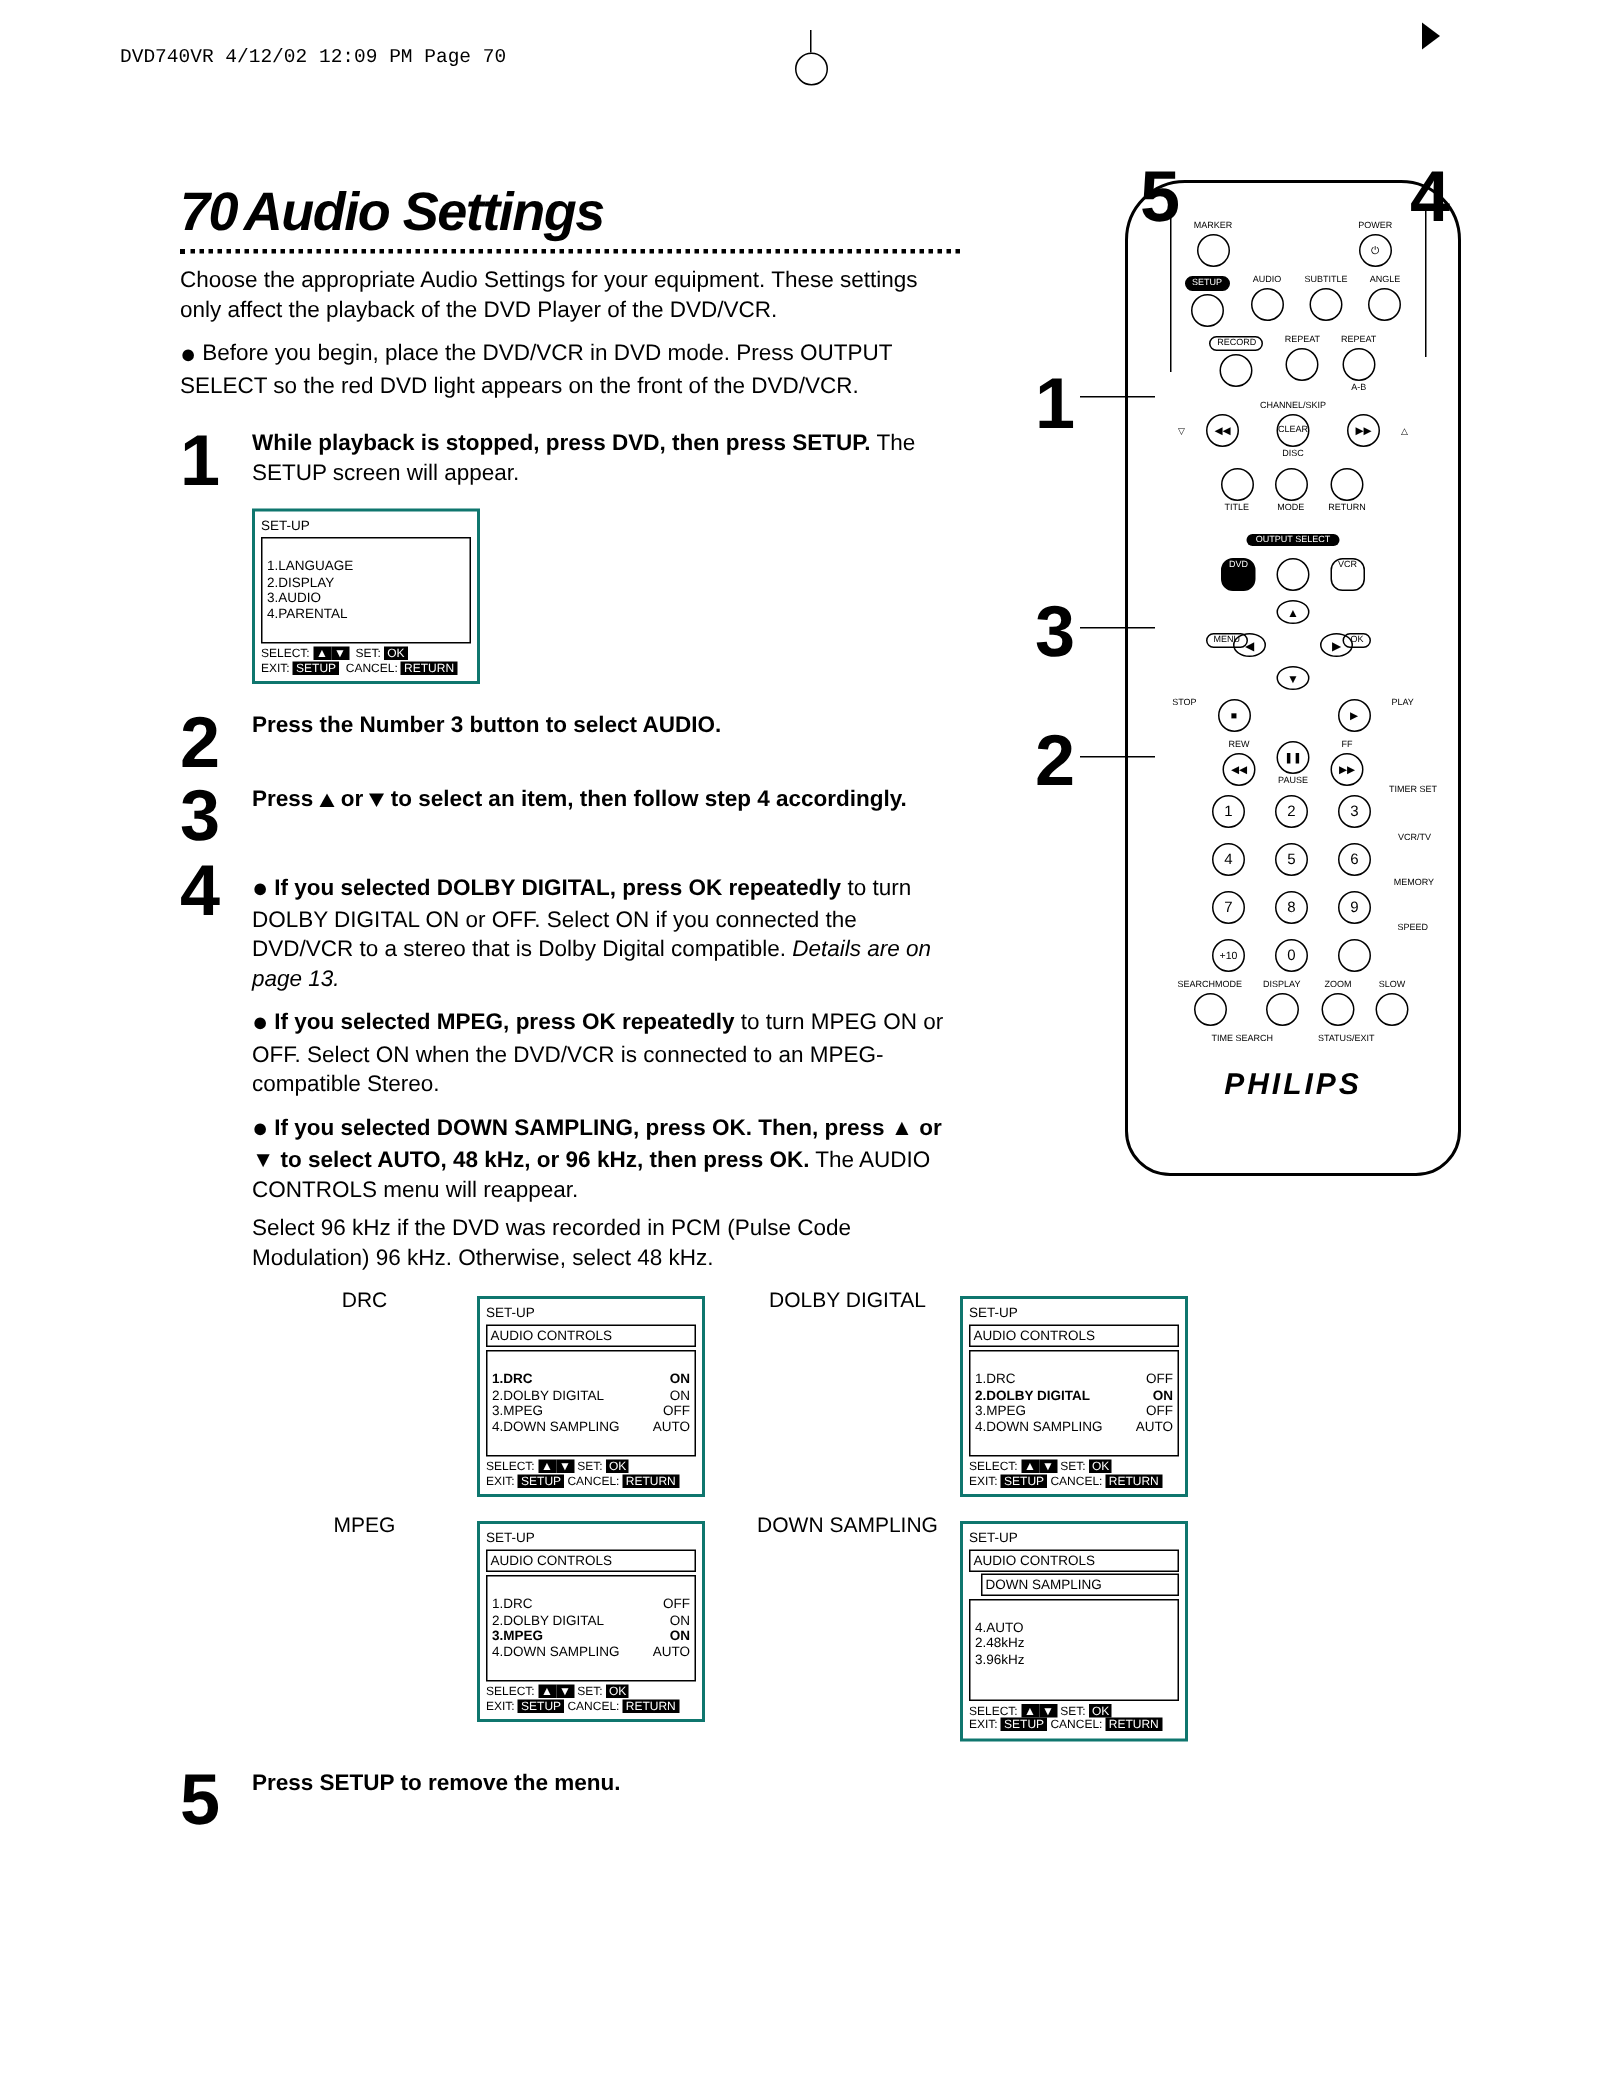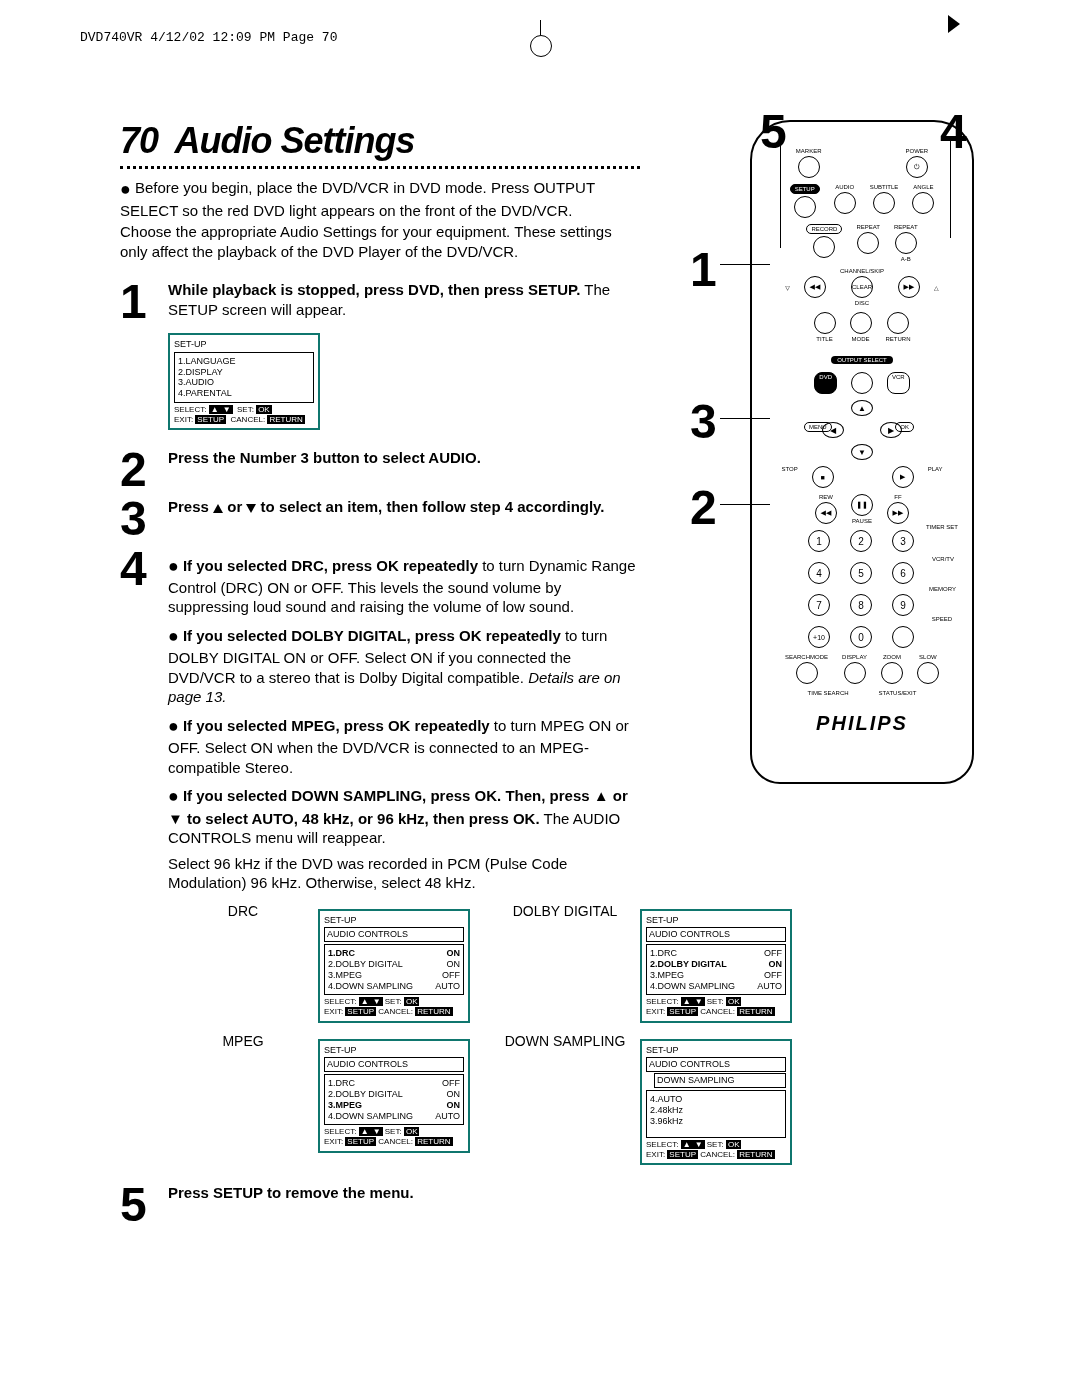--- a/index.html
+++ b/index.html
@@ -62,21 +62,20 @@
     font-size: 36px;
     font-style: italic;
     font-weight: bold;
     letter-spacing: -1px;
   }
   .title-text {
     font-size: 36px;
     font-style: italic;
     font-weight: bold;
     letter-spacing: -1px;
-    margin-left: 12px;
   }
   .dotted {
     border:none;
     border-top: 3px dotted #000;
     margin: 0 0 8px 0;
   }
   .intro {
     font-size: 15px;
     line-height: 1.35;
   }
@@ -128,21 +127,21 @@
     border:2px solid #0f766e;
     width: 140px;
     padding:4px;
     margin-top:6px;
     font-size:9px;
     line-height:1.2;
   }
   .screen-box .hdr { font-size:9px; margin-bottom:2px;}
   .screen-box .bodyrows {
     border:1px solid #000;
-    padding:3px 3px;
+    padding:13px 3px;
     min-height:40px;
   }
   .screen-box .bodyrows div { display:flex; justify-content:space-between;}
   .screen-box .foot {
     margin-top:2px;
     font-size:8px;
   }
   .screen-box .foot .black {background:#000;color:#fff;padding:0 2px;}
   .screen-caption {font-size:14px; text-align:center; width:150px; margin-bottom:2px;}
   .screens-row {display:flex; gap:20px; margin-top:10px; margin-left:48px;}
@@ -234,22 +233,22 @@
   <div class="triangle-right"></div>
   <div class="crop-top"></div>
 
   <div class="main">
     <div class="left">
       <div class="title-block">
         <span class="title-num">70</span>
         <span class="title-text">Audio Settings</span>
       </div>
       <hr class="dotted">
+      <div class="intro">Choose the appropriate Audio Settings for your equipment. These settings only affect the playback of the DVD Player of the DVD/VCR.</div>
       <div class="intro bullet-intro"><span class="dot">●</span><span>Before you begin, place the DVD/VCR in DVD mode. Press OUTPUT SELECT so the red DVD light appears on the front of the DVD/VCR.</span></div>
-      <div class="intro">Choose the appropriate Audio Settings for your equipment. These settings only affect the playback of the DVD Player of the DVD/VCR.</div>
 
       <div class="step">
         <div class="step-num">1</div>
         <div class="step-body">
           <b>While playback is stopped, press DVD, then press SETUP.</b><span> The SETUP screen will appear.</span>
           <div class="screen-box" style="margin-top:14px;margin-left:0;">
             <div class="hdr">SET-UP</div>
             <div class="bodyrows">
               <div>
                   <span>1.LANGUAGE</span>
@@ -280,21 +279,20 @@
       <div class="step" style="margin-top:6px;">
         <div class="step-num">3</div>
         <div class="step-body">
           <b><span>Press </span><span class="arrowup"></span><span> or </span><span class="arrowdown"></span><span> to select an item, then follow step 4 accordingly.</span></b>
         </div>
       </div>
 
       <div class="step" style="margin-top:6px;">
         <div class="step-num">4</div>
         <div class="step-body">
-          <div class="sub-bullet"><span class="dot">●</span><b>If you selected DRC, press OK repeatedly</b><span> to turn Dynamic Range Control (DRC) ON or OFF. This levels the sound volume by suppressing loud sound and raising the volume of low sound.</span></div>
           <div class="sub-bullet"><span class="dot">●</span><b>If you selected DOLBY DIGITAL, press OK repeatedly</b><span> to turn DOLBY DIGITAL ON or OFF. Select ON if you connected the DVD/VCR to a stereo that is Dolby Digital compatible. </span><span class="italic">Details are on page 13.</span></div>
           <div class="sub-bullet"><span class="dot">●</span><b>If you selected MPEG, press OK repeatedly</b><span> to turn MPEG ON or OFF. Select ON when the DVD/VCR is connected to an MPEG-compatible Stereo.</span></div>
           <div class="sub-bullet"><span class="dot">●</span><b>If you selected DOWN SAMPLING, press OK. Then, press ▲ or ▼ to select AUTO, 48 kHz, or 96 kHz, then press OK.</b><span> The AUDIO CONTROLS menu will reappear.</span></div>
           <div style="margin-top:6px;">Select 96 kHz if the DVD was recorded in PCM (Pulse Code Modulation) 96 kHz. Otherwise, select 48 kHz.</div>
         </div>
       </div>
 
       <div class="screens-row">
         <div class="col">
           <div class="screen-caption">DRC</div>

